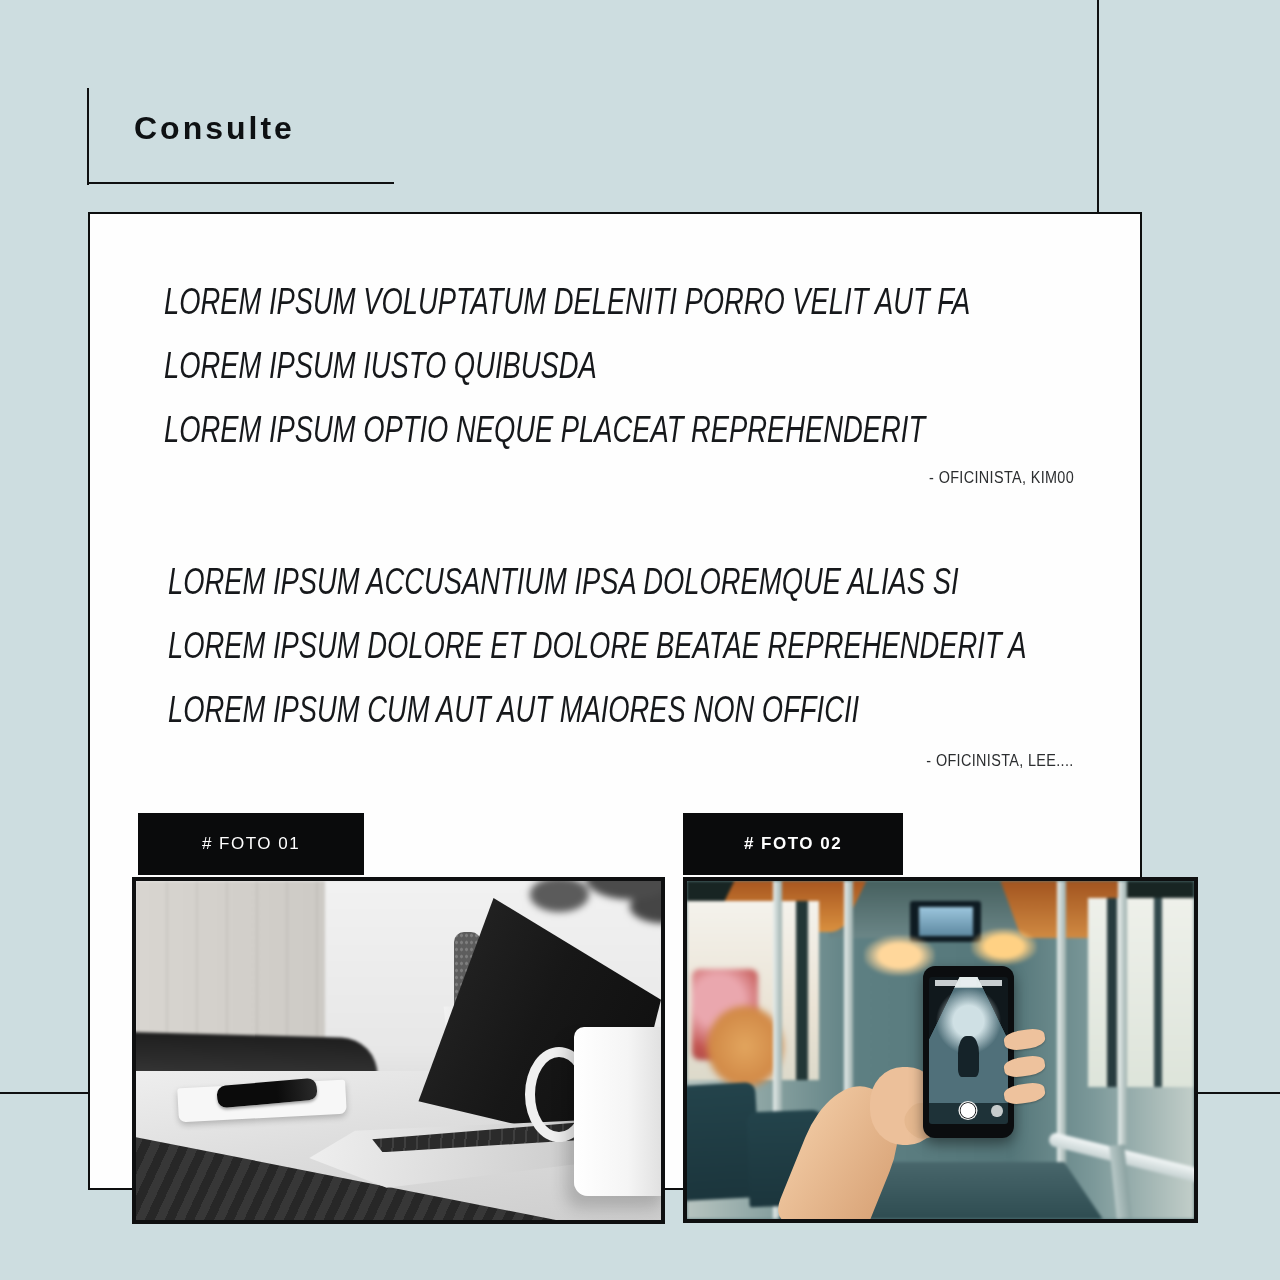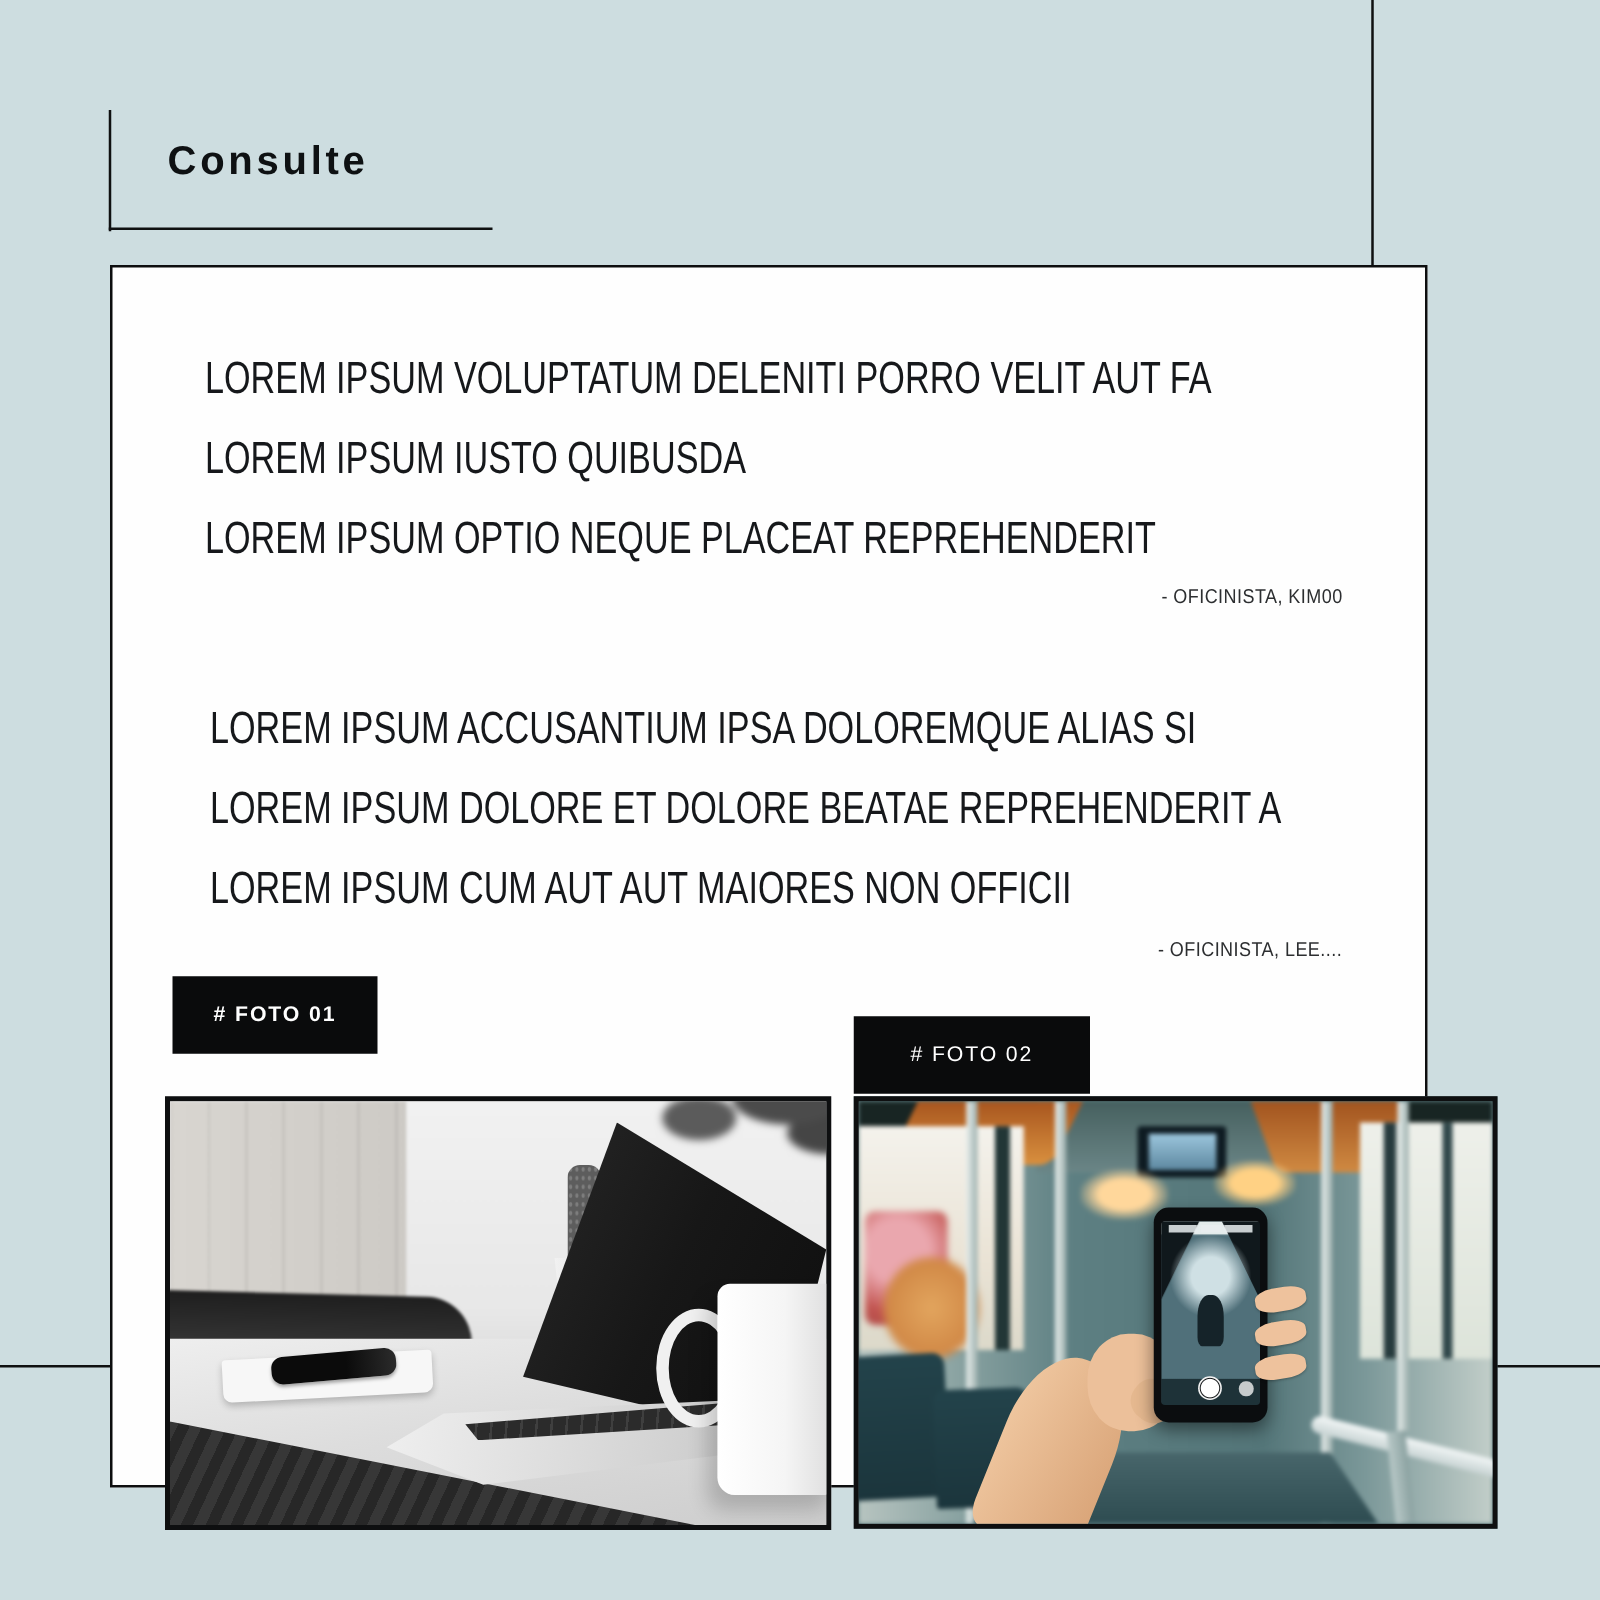--- a/index.html
+++ b/index.html
@@ -16,35 +16,35 @@
   .page-num { position:absolute; left:1100px; top:64px; width:148px; text-align:center;
               font-family:"Liberation Serif", serif; font-weight:700; font-size:118px;
               line-height:118px; letter-spacing:2px; color:#101112; }
 
   
   .bottom-rule { position:absolute; left:0; top:1092px; width:1280px; height:2px; background:#0f1011; z-index:0; }
 
   
   .card { position:absolute; left:88px; top:212px; width:1054px; height:978px;
           background:#fefefe; border:2px solid #0d0e0f; z-index:1; }
-  .quote { position:absolute; color:#16181b; font-size:36px; line-height:64px; font-weight:400; }
+  .quote { position:absolute; color:#16181b; font-size:36px; line-height:64px; font-weight:400;font-style:italic; }
   .qline { transform:scaleX(0.76); transform-origin:left center; white-space:nowrap; }
   .q1 { left:74px; top:56px; }
   .q2 { left:78px; top:336px; }
   .attribution { position:absolute; color:#2c2e30; font-size:16px; letter-spacing:0.4px;
                  transform:scaleX(0.9); transform-origin:right center; white-space:nowrap; }
   .a1 { right:66px; top:255px; }
   .a2 { right:66px; top:538px; }
 
   
   .photo-label { position:absolute; height:62px; background:#0a0b0c; color:#ffffff;
                  display:flex; align-items:center; justify-content:center;
                  font-size:17px; letter-spacing:1.5px; z-index:3; }
-  .label1 { left:138px; top:781px; width:164px;font-weight:bold; }
-  .label2 { left:683px; top:813px; width:189px; }
+  .label1 { left:138px; top:813px; width:226px; }
+  .label2 { left:683px; top:813px; width:220px;font-weight:bold; }
 
   
   .photo { position:absolute; border:4px solid #0e0f10; overflow:hidden; z-index:2; }
   .photo1 { left:132px; top:877px; width:533px; height:347px; background:#e8e8e8; }
   .photo2 { left:683px; top:877px; width:515px; height:346px; background:#5d7f82; }
   .photo * { position:absolute; }
 
   
   .p1bg { inset:0; filter:blur(1.4px); }
   .p1-wall { inset:0; background:linear-gradient(180deg,#f1f1f1 0%,#e7e7e7 50%,#dedede 60%); }

